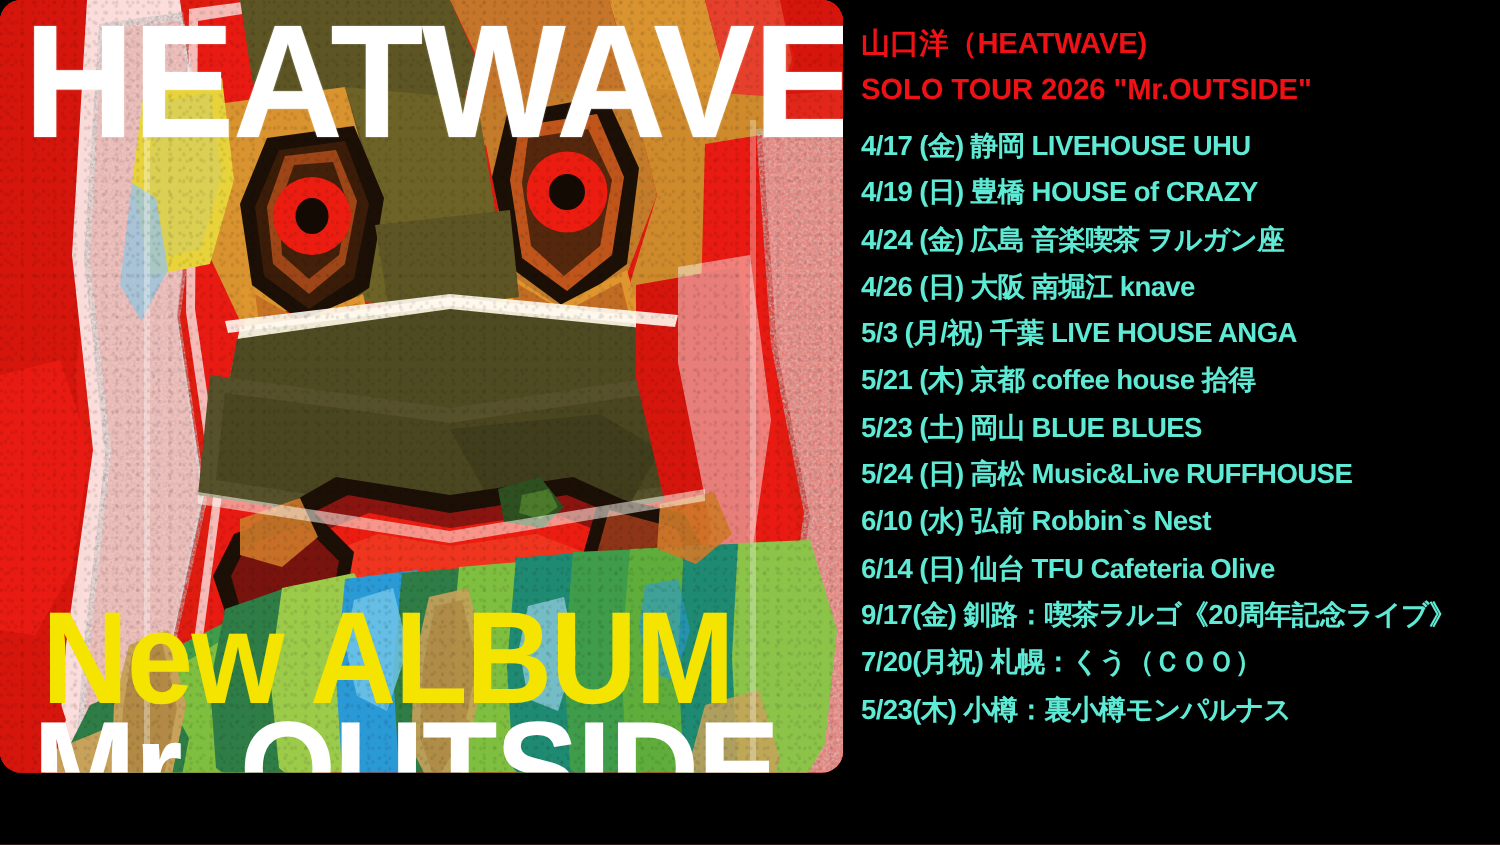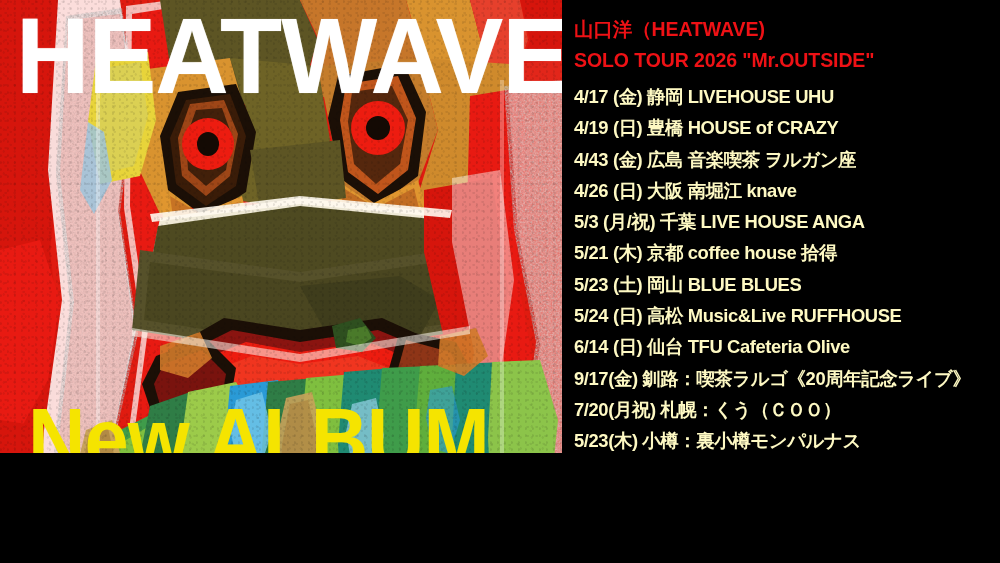--- a/index.html
+++ b/index.html
@@ -13,23 +13,24 @@
   #poster {
     position:relative;
     width:1000px; height:563px;
     background:#000;
     overflow:hidden;
   }
 
   
   #artwork {
     position:absolute; left:0; top:0;
-    width:562px; height:453px;
+    width:562px; height:515px;
     overflow:hidden;
     background:#e01b10;
+    border-radius:14px;
   }
   #art-svg { position:absolute; left:0; top:0; width:562px; height:563px; display:block; }
 
   
   .grain {
     position:absolute; left:0; top:0; width:562px; height:563px;
     pointer-events:none; mix-blend-mode:multiply; opacity:.30;
     background-image:
       radial-gradient(circle at 12% 22%, rgba(0,0,0,.30) 0 1px, transparent 1.4px),
       radial-gradient(circle at 62% 44%, rgba(0,0,0,.26) 0 1px, transparent 1.4px),
@@ -82,21 +83,21 @@
   .headline {
     color:#ee1115;
     font-size:19.5px;
     font-weight:bold;
     line-height:31px;
     letter-spacing:-0.1px;
     white-space:nowrap;
   }
   #date-list { margin-top:5px; list-style:none; }
   .date-row {
-    color:#fef9c3;
+    color:#5eead4;
     font-size:18.4px;
     font-weight:bold;
     line-height:31.3px;
     letter-spacing:-0.4px;
     white-space:nowrap;
   }
 </style>
 </head>
 <body>
 
@@ -235,26 +236,27 @@
   </div>
 
   <div id="info-panel">
 
     <div class="headline">山口洋（HEATWAVE)</div>
     <div class="headline">SOLO TOUR 2026 "Mr.OUTSIDE"</div>
 
     <ul id="date-list">
         <li class="date-row">4/17 (金) 静岡 LIVEHOUSE UHU</li>
         <li class="date-row">4/19 (日) 豊橋 HOUSE of CRAZY</li>
-        <li class="date-row">4/43 (金) 広島 音楽喫茶 ヲルガン座</li>
+        <li class="date-row">4/24 (金) 広島 音楽喫茶 ヲルガン座</li>
         <li class="date-row">4/26 (日) 大阪 南堀江 knave</li>
         <li class="date-row">5/3 (月/祝) 千葉 LIVE HOUSE ANGA</li>
         <li class="date-row">5/21 (木) 京都 coffee house 拾得</li>
         <li class="date-row">5/23 (土) 岡山 BLUE BLUES</li>
         <li class="date-row">5/24 (日) 高松 Music&amp;Live RUFFHOUSE</li>
+        <li class="date-row">6/10 (水) 弘前 Robbin`s Nest</li>
         <li class="date-row">6/14 (日) 仙台 TFU Cafeteria Olive</li>
         <li class="date-row">9/17(金) 釧路：喫茶ラルゴ《20周年記念ライブ》</li>
         <li class="date-row">7/20(月祝) 札幌：くう（ＣＯＯ）</li>
         <li class="date-row">5/23(木) 小樽：裏小樽モンパルナス</li>
       </ul>
 
   </div>
 </div>
 
 </body></html>

